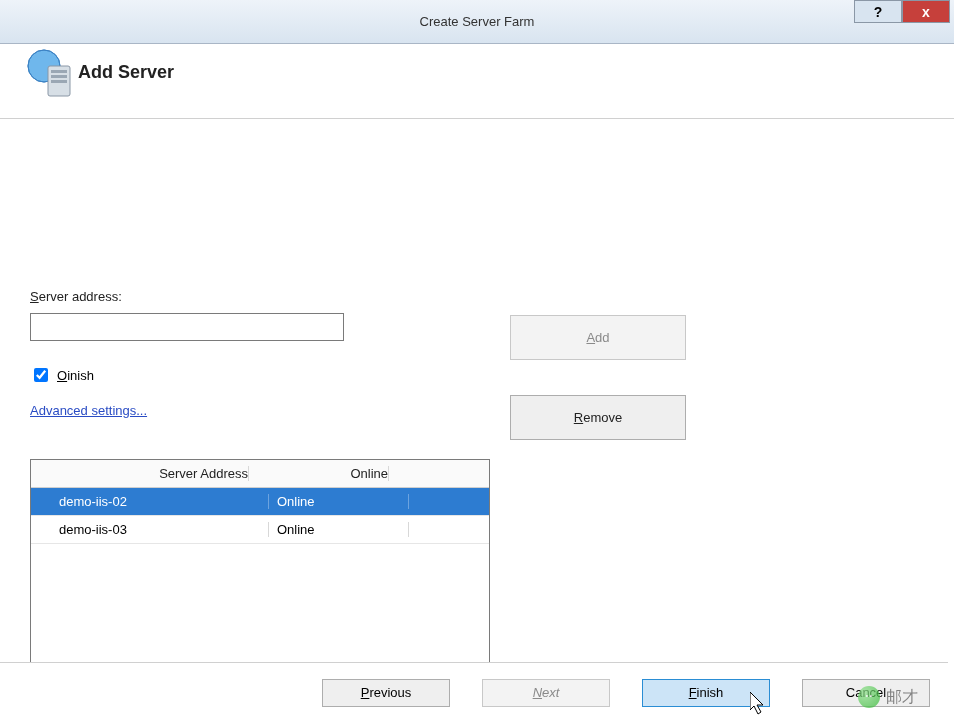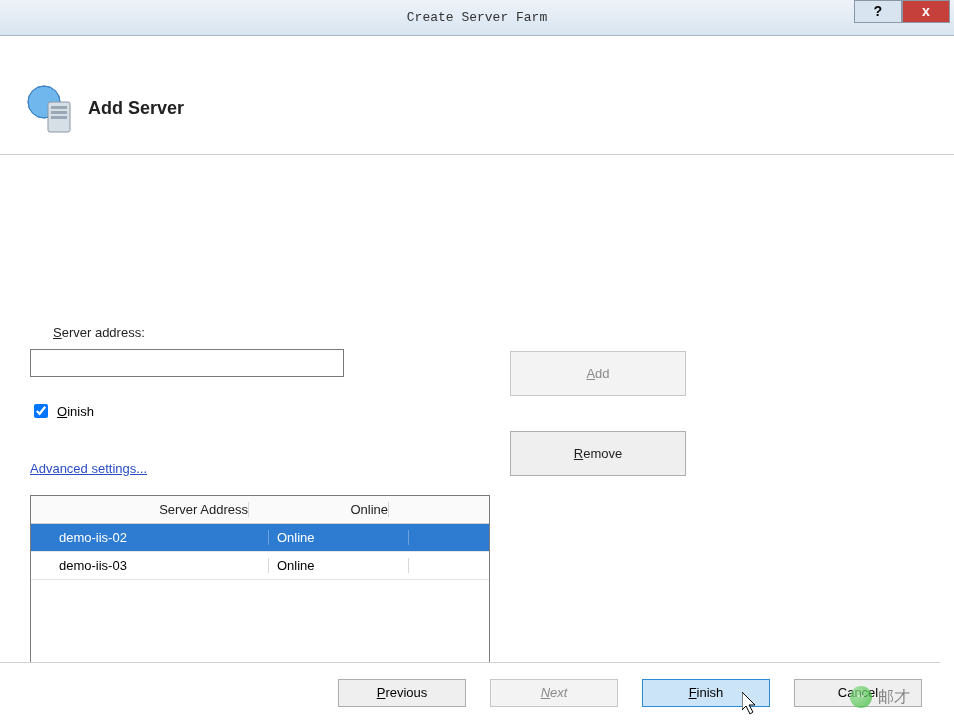--- a/index.html
+++ b/index.html
@@ -7,28 +7,27 @@
     margin: 0;
     font-family: "Segoe UI", Tahoma, sans-serif;
     font-size: 12px;
     background: #fff;
     width: 954px;
     height: 722px;
     overflow: hidden;
     position: relative;
   }
   .titlebar {
-    height: 36px;
+    height: 44px;
     background: linear-gradient(#eef3f9,#d8e4f0);
     border-bottom: 1px solid #a9b6c6;
     display: flex;
     align-items: center;
     justify-content: center;
     position: relative;
-    font-family: Liberation Mono, monospace;
   }
   .titlebar .title-text {
     font-size: 13px;
     color: #333;
   }
   .titlebar .win-btn {
     position: absolute;
     top: 0;
     width: 48px;
     height: 23px;
@@ -39,38 +38,37 @@
     font-size: 14px;
     font-weight: bold;
   }
   .help-btn { right: 52px; background:#d8e4f0; }
   .close-btn { right: 4px; background:#c6403b; color:#fff; border-color:#8a2a26;}
   .header {
     padding: 0 22px 18px 22px;
     border-bottom: 1px solid #d0d0d0;
     display: flex;
     align-items: center;
-    gap: 10px;
-    margin-top: 44px;
+    gap: 0;
   }
   .header-icon {
     width: 56px; height: 56px;
     display:flex; align-items:center; justify-content:center;
   }
   .header-title {
     font-size: 18px;
     font-weight: 600;
     color: #222;
   }
   .content {
     padding: 32px 30px 10px 30px;
     position: relative;
     height: 590px;
   }
-  .label { font-size: 13px; color: #222; display:inline-block;margin-left:23px; }
+  .label { font-size: 13px; color: #222; display:inline-block; }
   .underline-letter { text-decoration: underline; }
   .server-input {
     width: 314px;
     height: 28px;
     border: 1px solid #7a7a7a;
     padding: 2px 4px;
     font-size: 13px;
     background:#fff;
   }
   .btn {
@@ -118,27 +116,27 @@
     background:#fafafa;
   }
   .col-addr { width: 218px; padding-left:8px; border-right:1px solid #d8d8d8; font-size:13px;}
   .col-status { width: 140px; padding-left:8px; border-right:1px solid #d8d8d8; font-size:13px;}
   .table-header .col-addr, .table-header .col-status { color:#222;text-align:right; }
   .table-row { border-bottom:1px solid #e6e6e6; font-size:13px;padding-left:20px; }
   .table-row.selected { background:#2d7cd1; color:#fff; }
   .table-row.selected .col-addr, .table-row.selected .col-status { border-right-color: rgba(255,255,255,0.3);}
   .footer {
     position:absolute;
-    left:0; right:14px; bottom:0;
+    left:0; right:6px; bottom:0;
     height: 60px;
     border-top: 1px solid #d0d0d0;
     display:flex;
     justify-content:flex-end;
     align-items:center;
-    gap: 24px;
+    gap: 32px;
     padding-right: 18px;
     background:#fff;
   }
   .footer .fbtn {
     width: 128px;
     height: 28px;
     font-size:13px;
     border:1px solid #adadad;
     background:#efefef;
     cursor:pointer;
@@ -163,21 +161,21 @@
   }
   .watermark-icon {
     width:22px;height:22px;border-radius:50%;
     background: radial-gradient(circle at 30% 30%, #8de08a, #2bb52b);
     display:flex;align-items:center;justify-content:center;
   }
   
   .server-label-pos { position:absolute; left:30px; top:170px;}
   .server-input-pos { position:absolute; left:30px; top:194px;}
   .online-pos { position:absolute; left:30px; top:236px;}
-  .adv-pos { position:absolute; left:30px; top:288px;text-align:center;}
+  .adv-pos { position:absolute; left:30px; top:266px;text-align:center;}
   .table-pos { position:absolute; left:30px; top:322px;}
 </style>
 </head>
 <body>
 
 <div class="titlebar">
   <span class="title-text">Create Server Farm</span>
   <div class="win-btn help-btn">
     <span>?</span>
   </div>

